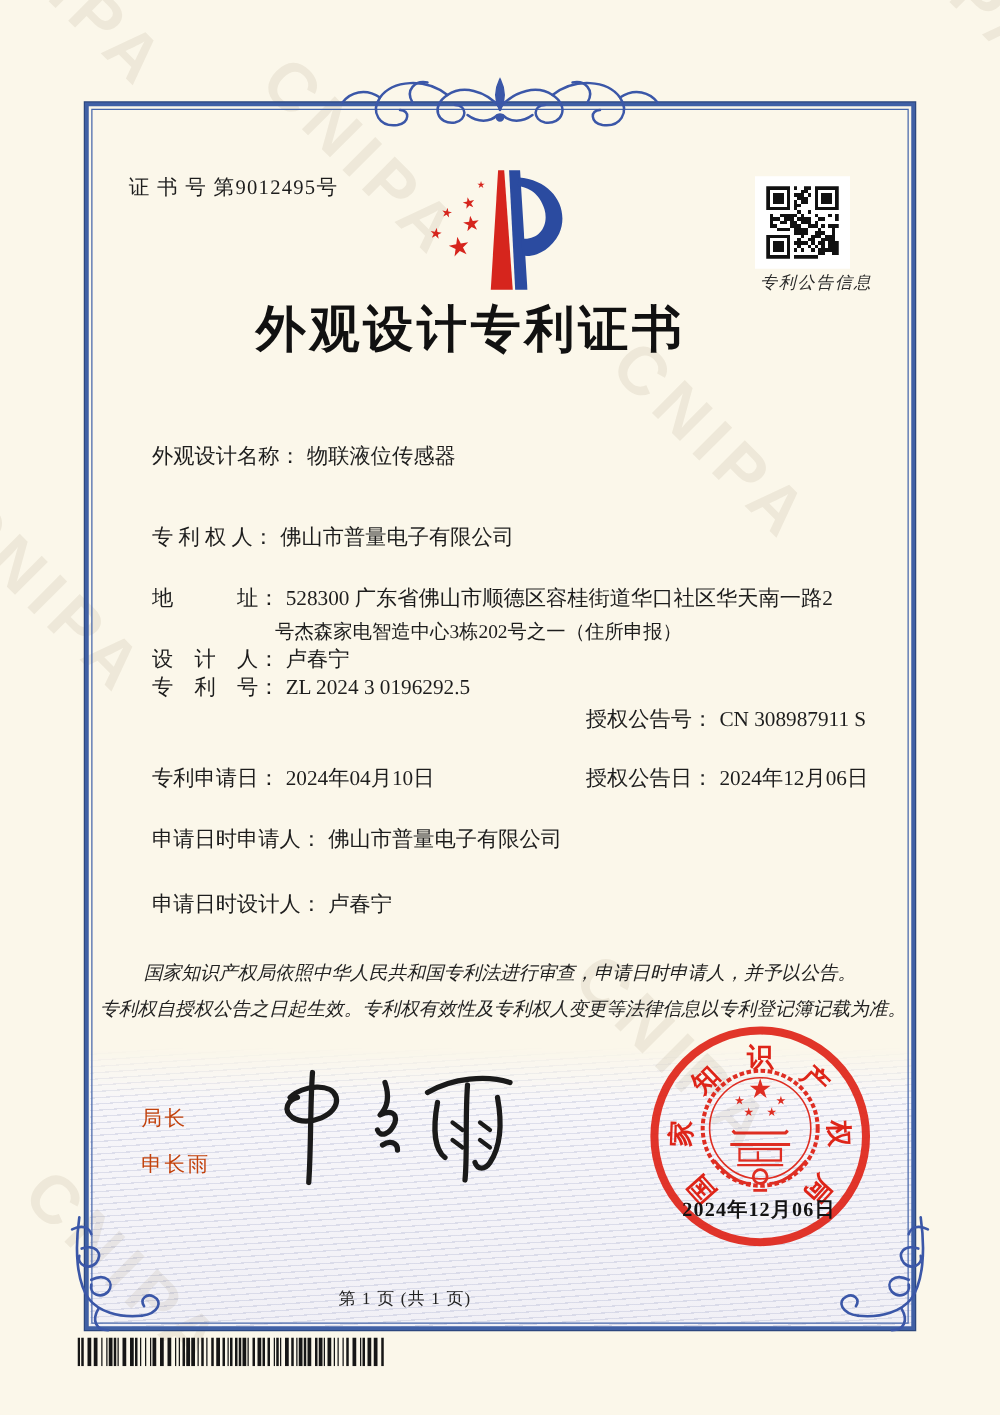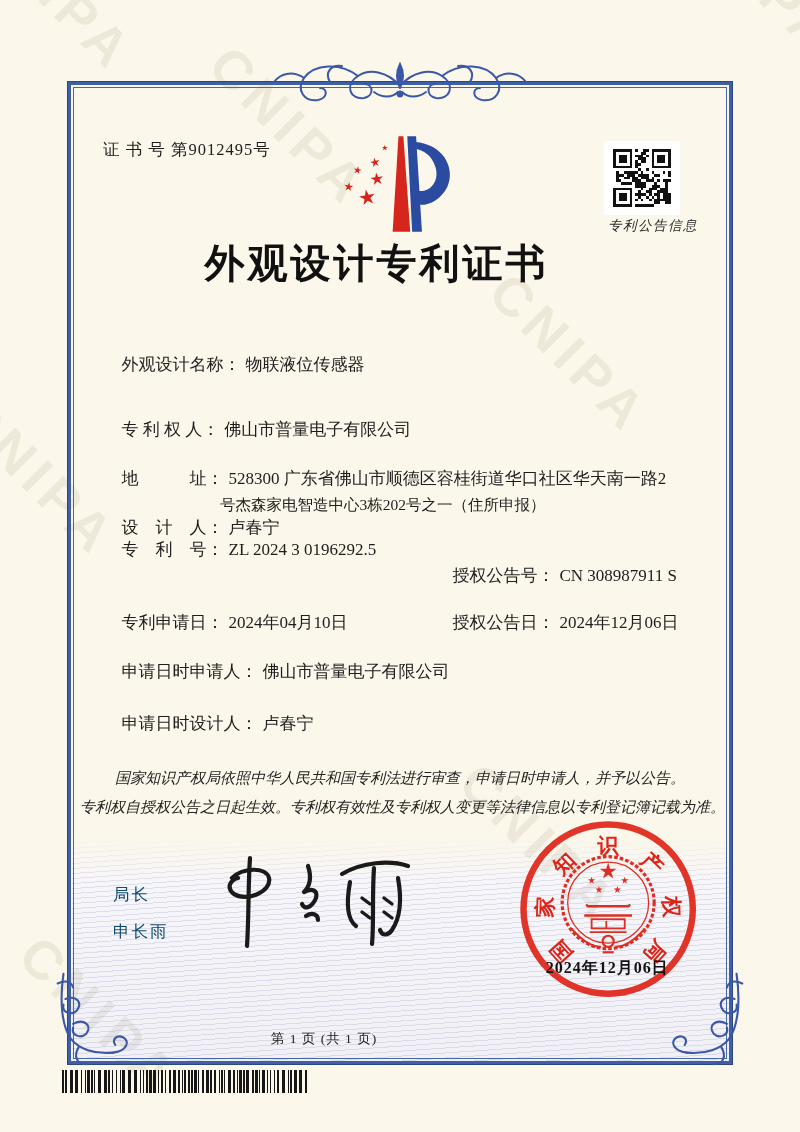--- a/index.html
+++ b/index.html
@@ -49,32 +49,32 @@
     text-align:right;font-size:13.5px;letter-spacing:1.5px;color:#2a2a2a;font-style:italic;white-space:nowrap;
   }
   .title{
     position:absolute;left:0;top:236px;width:753px;z-index:4;text-align:center;
     font-size:40px;font-weight:bold;letter-spacing:3px;color:#111;white-space:nowrap;
   }
   
   .row{position:absolute;left:113px;z-index:4;font-size:17px;white-space:pre;}
   .row .lab{white-space:pre;}
   .row .val{margin-left:5px;}
-  .row2{left:444px;}
+  .row2{left:460px;}
   .addr2{position:absolute;left:220px;z-index:4;font-size:15.5px;white-space:pre;margin-top:24px;}
   
   .statement-line{
     position:absolute;left:80px;width:640px;z-index:4;text-align:center;
     font-size:15px;color:#222;white-space:nowrap;font-style:italic;
   }
   
   .sig-label{
     position:absolute;left:113px;z-index:6;
     font-family:"Liberation Sans","DejaVu Sans",sans-serif;
-    font-size:16.5px;color:#0c4a6e;letter-spacing:2px;
+    font-size:16.5px;color:#c2410c;letter-spacing:2px;
   }
   .sig-svg{position:absolute;left:222px;top:852px;z-index:6;}
   
   .seal{position:absolute;left:518px;top:818px;z-index:6;}
   .seal-char{
     font-size:23px;font-weight:bold;fill:var(--seal-red,#de2418);
     font-family:"Liberation Serif","DejaVu Serif",serif;
   }
   .seal-date{
     font-size:17.5px;font-weight:bold;fill:#131313;letter-spacing:1px;

